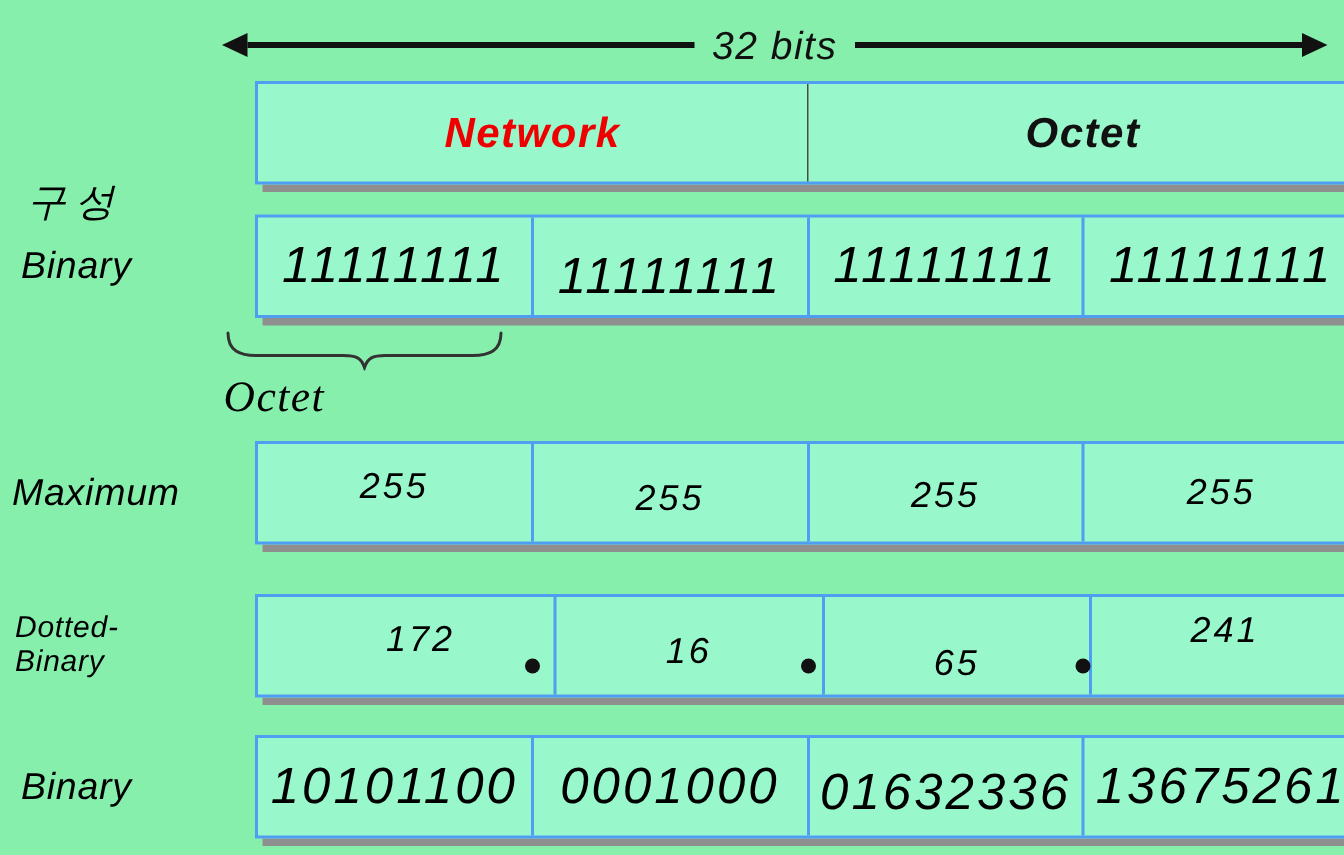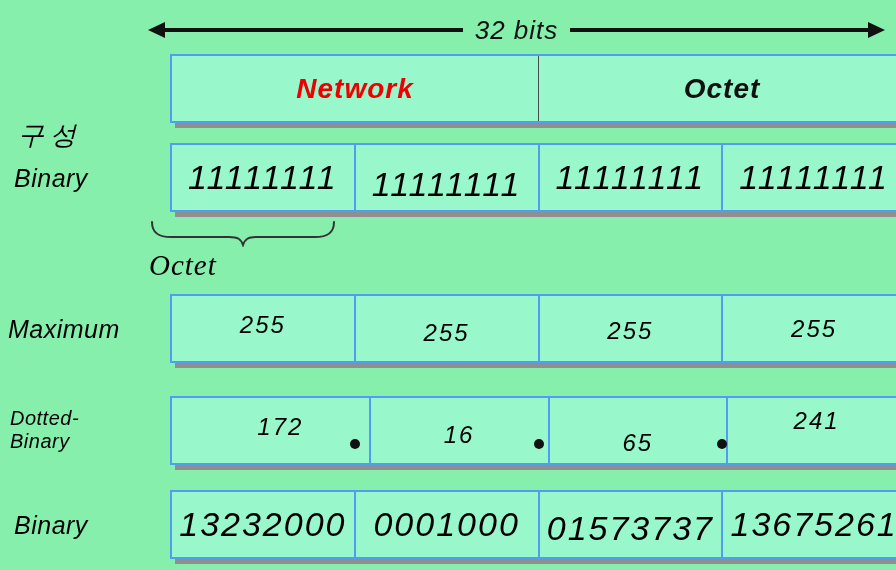--- a/index.html
+++ b/index.html
@@ -153,20 +153,20 @@
       <div class="cell">241</div>
       <span class="dot d1"></span>
       <span class="dot d2"></span>
       <span class="dot d3"></span>
     </div>
   </div>
 
   <div class="row r5" style="top:490px">
     <div class="label">Binary</div>
     <div class="box">
-      <div class="cell">13232000</div>
+      <div class="cell">10101100</div>
       <div class="cell">0001000</div>
-      <div class="cell">01573737</div>
+      <div class="cell">01632336</div>
       <div class="cell">13675261</div>
     </div>
   </div>
 
 </div>
 
 </body></html>

